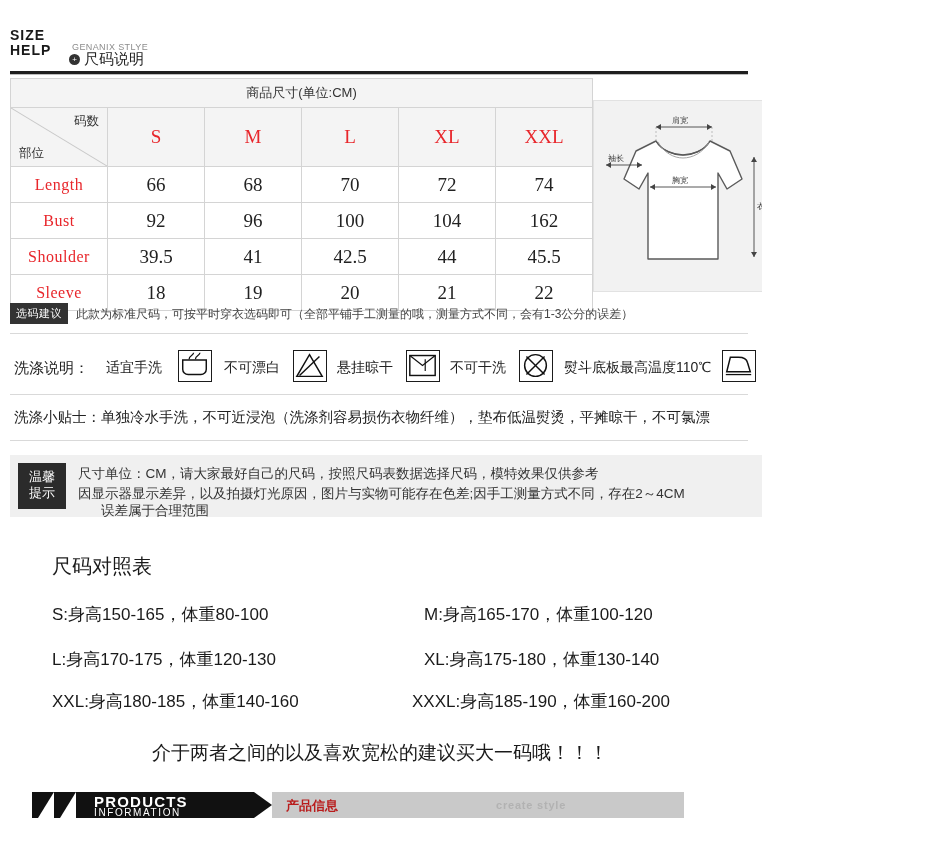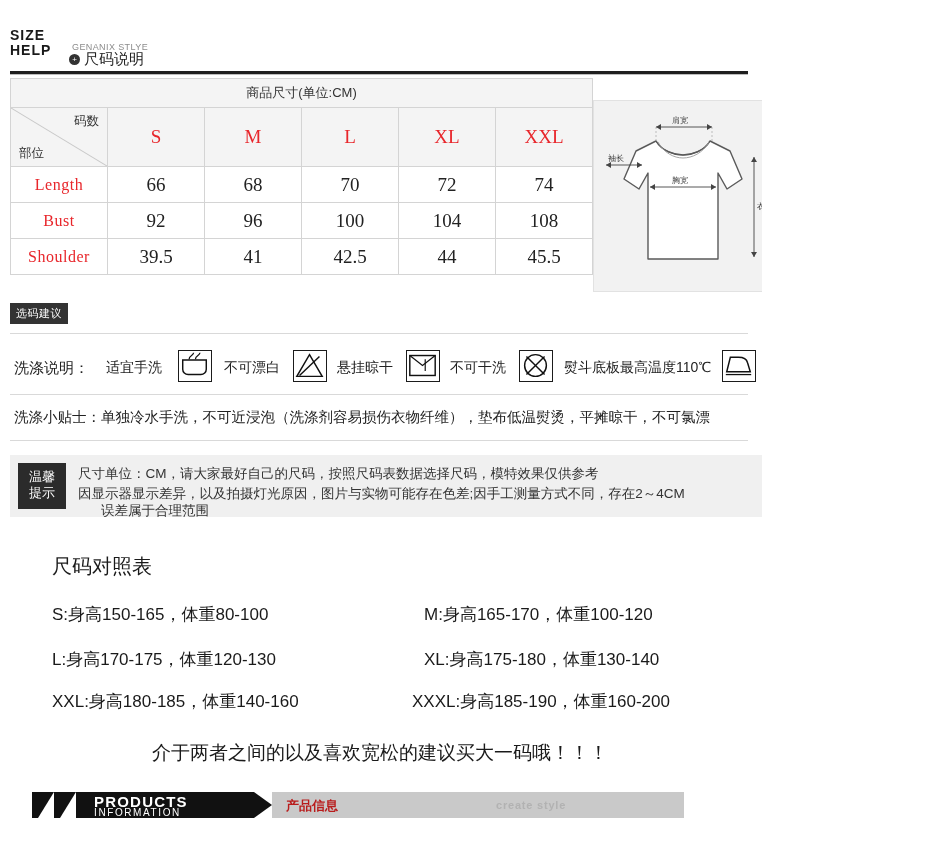--- a/index.html
+++ b/index.html
@@ -424,30 +424,38 @@
         <td class="data-cell">70</td>
         <td class="data-cell">72</td>
         <td class="data-cell">74</td>
       </tr>
       <tr>
         <td class="row-label">Bust</td>
         <td class="data-cell">92</td>
         <td class="data-cell">96</td>
         <td class="data-cell">100</td>
         <td class="data-cell">104</td>
-        <td class="data-cell">108</td>
+        <td class="data-cell">162</td>
       </tr>
       <tr>
         <td class="row-label">Shoulder</td>
         <td class="data-cell">39.5</td>
         <td class="data-cell">41</td>
         <td class="data-cell">42.5</td>
         <td class="data-cell">44</td>
         <td class="data-cell">45.5</td>
       </tr>
+      <tr>
+        <td class="row-label">Sleeve</td>
+        <td class="data-cell">18</td>
+        <td class="data-cell">19</td>
+        <td class="data-cell">20</td>
+        <td class="data-cell">21</td>
+        <td class="data-cell">22</td>
+      </tr>
     </tbody>
       </table>
   </div>
 
   <div class="illus">
     <svg viewBox="0 0 175 190" width="175" height="190">
 
       <path d="M62 40 L42 50 L30 78 L45 88 L54 72 L54 158 L124 158 L124 72 L133 88 L148 78 L136 50 L116 40
                C110 50 98 54 89 54 C80 54 68 50 62 40 Z" fill="#ffffff" stroke="#5a5a5a" stroke-width="1.4" stroke-linejoin="round"></path>
       <path d="M62 40 C68 50 80 54 89 54 C98 54 110 50 116 40" fill="none" stroke="#5a5a5a" stroke-width="1.2"></path>
@@ -472,20 +480,21 @@
 
       <line x1="160" y1="56" x2="160" y2="156" stroke="#444" stroke-width="0.9"></line>
       <path d="M160 56 l-3 5 h6 z" fill="#444"></path>
       <path d="M160 156 l-3 -5 h6 z" fill="#444"></path>
       <text x="163" y="108" font-size="8" fill="#333" font-family="DejaVu Sans, sans-serif">衣</text>
     </svg>
   </div>
 
   <div class="note-row">
     <span class="note-badge">选码建议</span>
+    <span class="note-text">此款为标准尺码，可按平时穿衣选码即可（全部平铺手工测量的哦，测量方式不同，会有1-3公分的误差）</span>
   </div>
   <div class="divider" style="top:333px;"></div>
 
   <div class="wash">
     <span class="wash-title">洗涤说明：</span>
 
     <span class="wash-label" style="left:96px;">适宜手洗</span>
     <span class="wash-icon" style="left:168px;">
       <svg viewBox="0 0 34 32" width="31" height="29">
         <path d="M4 10 h26 v10 a6 6 0 0 1 -6 6 h-14 a6 6 0 0 1 -6 -6 z" fill="none" stroke="#111" stroke-width="1.6"></path>

